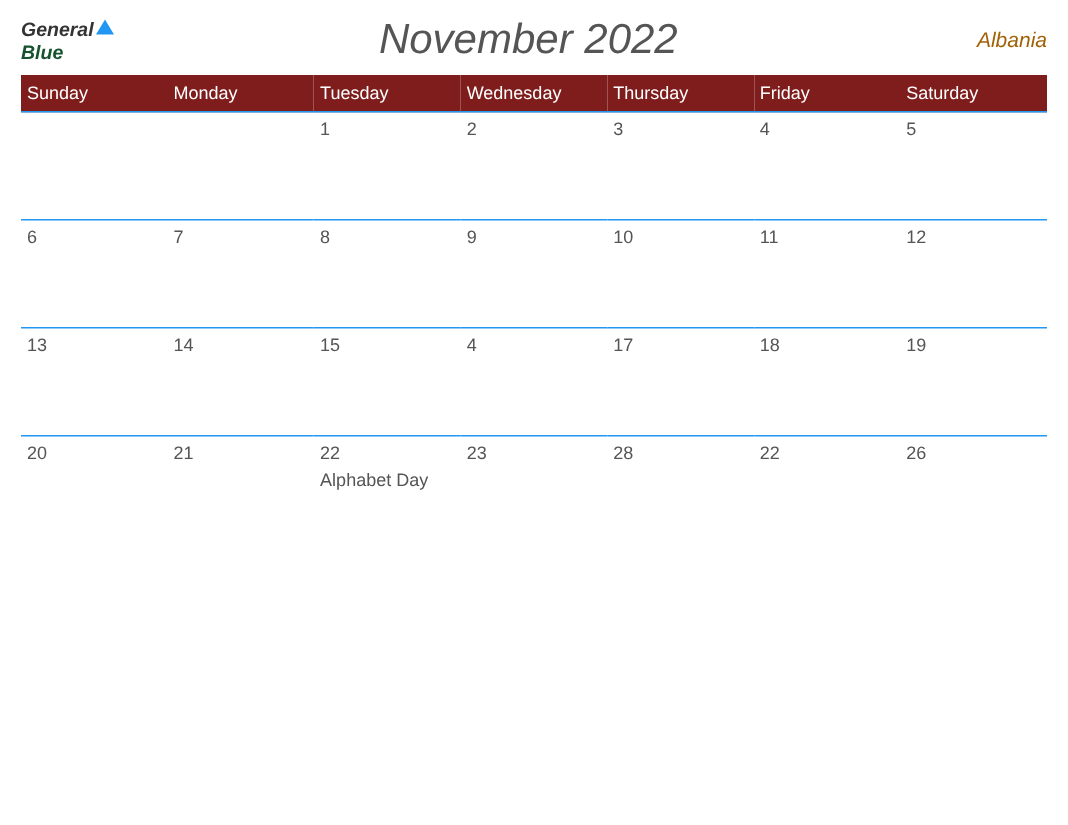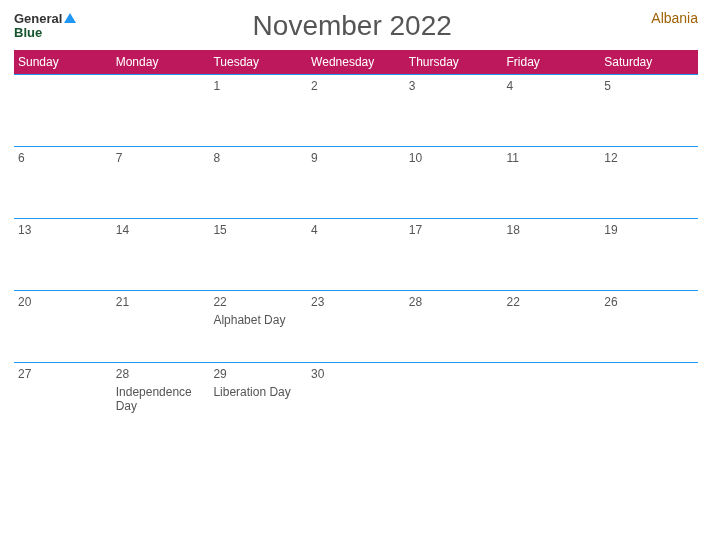--- a/index.html
+++ b/index.html
@@ -11,23 +11,24 @@
       overflow: hidden;
     }
     .calendar-container {
       width: 712px;
       height: 550px;
       background: #fff;
       padding: 10px 14px 10px 14px;
     }
     .header {
       display: flex;
-      align-items: flex-start;
+      align-items: center;
       justify-content: space-between;
       margin-bottom: 8px;
+      font-style: italic;
     }
     .logo {
       display: flex;
       flex-direction: column;
       line-height: 1;
     }
     .logo-triangle {
       display: inline-block;
       width: 0;
       height: 0;
@@ -49,21 +50,21 @@
       font-size: 14px;
       color: #a16207;
       text-align: right;
       min-width: 70px;
     }
     .calendar-table {
       width: 100%;
       border-collapse: collapse;
     }
     .calendar-table thead tr {
-      background-color: #be185d;
+      background-color: #7f1d1d;
       color: #fff;
     }
     .calendar-table thead th {
       padding: 5px 4px;
       font-size: 12px;
       font-weight: normal;
       text-align: left;
       border: none;
     }
     .calendar-table tbody tr {
@@ -207,34 +208,15 @@
           <td>
             <span class="day-number">28</span>
           </td>
           <td>
             <span class="day-number">22</span>
           </td>
           <td>
             <span class="day-number">26</span>
           </td>
         </tr>
-        <tr>
-          <td>
-            <span class="day-number">27</span>
-          </td>
-          <td>
-            <span class="day-number">28</span>
-            <span class="holiday-name">Independence Day</span>
-          </td>
-          <td>
-            <span class="day-number">29</span>
-            <span class="holiday-name">Liberation Day</span>
-          </td>
-          <td>
-            <span class="day-number">30</span>
-          </td>
-          <td class="empty-cell"></td>
-          <td class="empty-cell"></td>
-          <td class="empty-cell"></td>
-        </tr>
       </tbody>
   </table>
 </div>
 
 </body></html>

